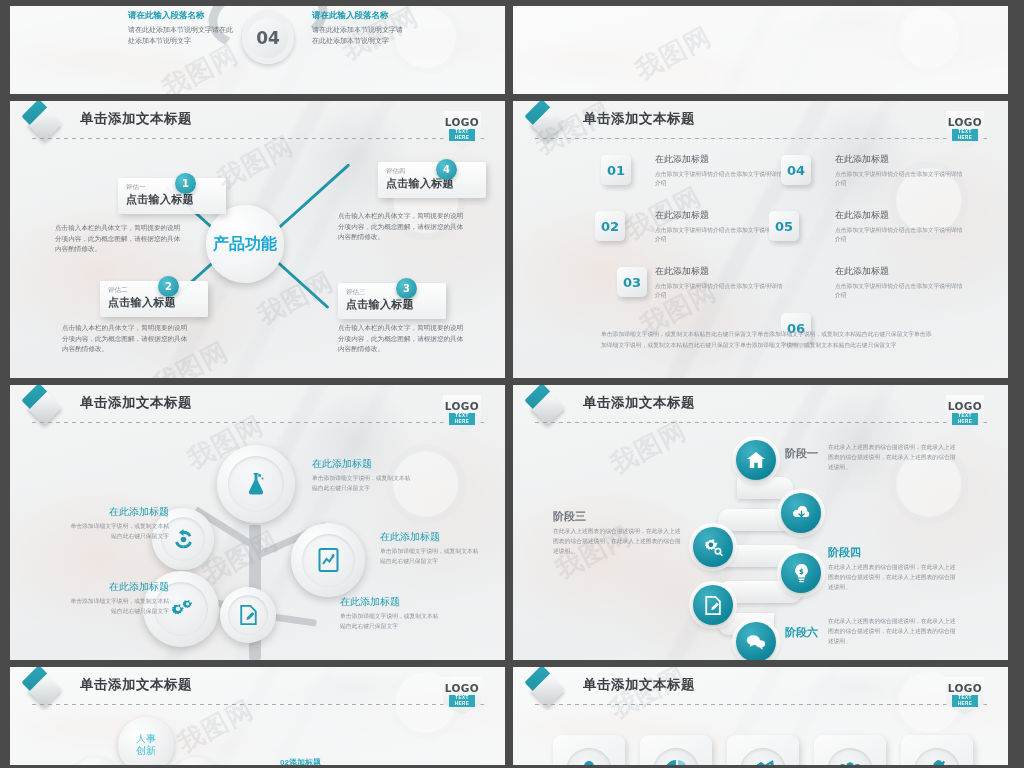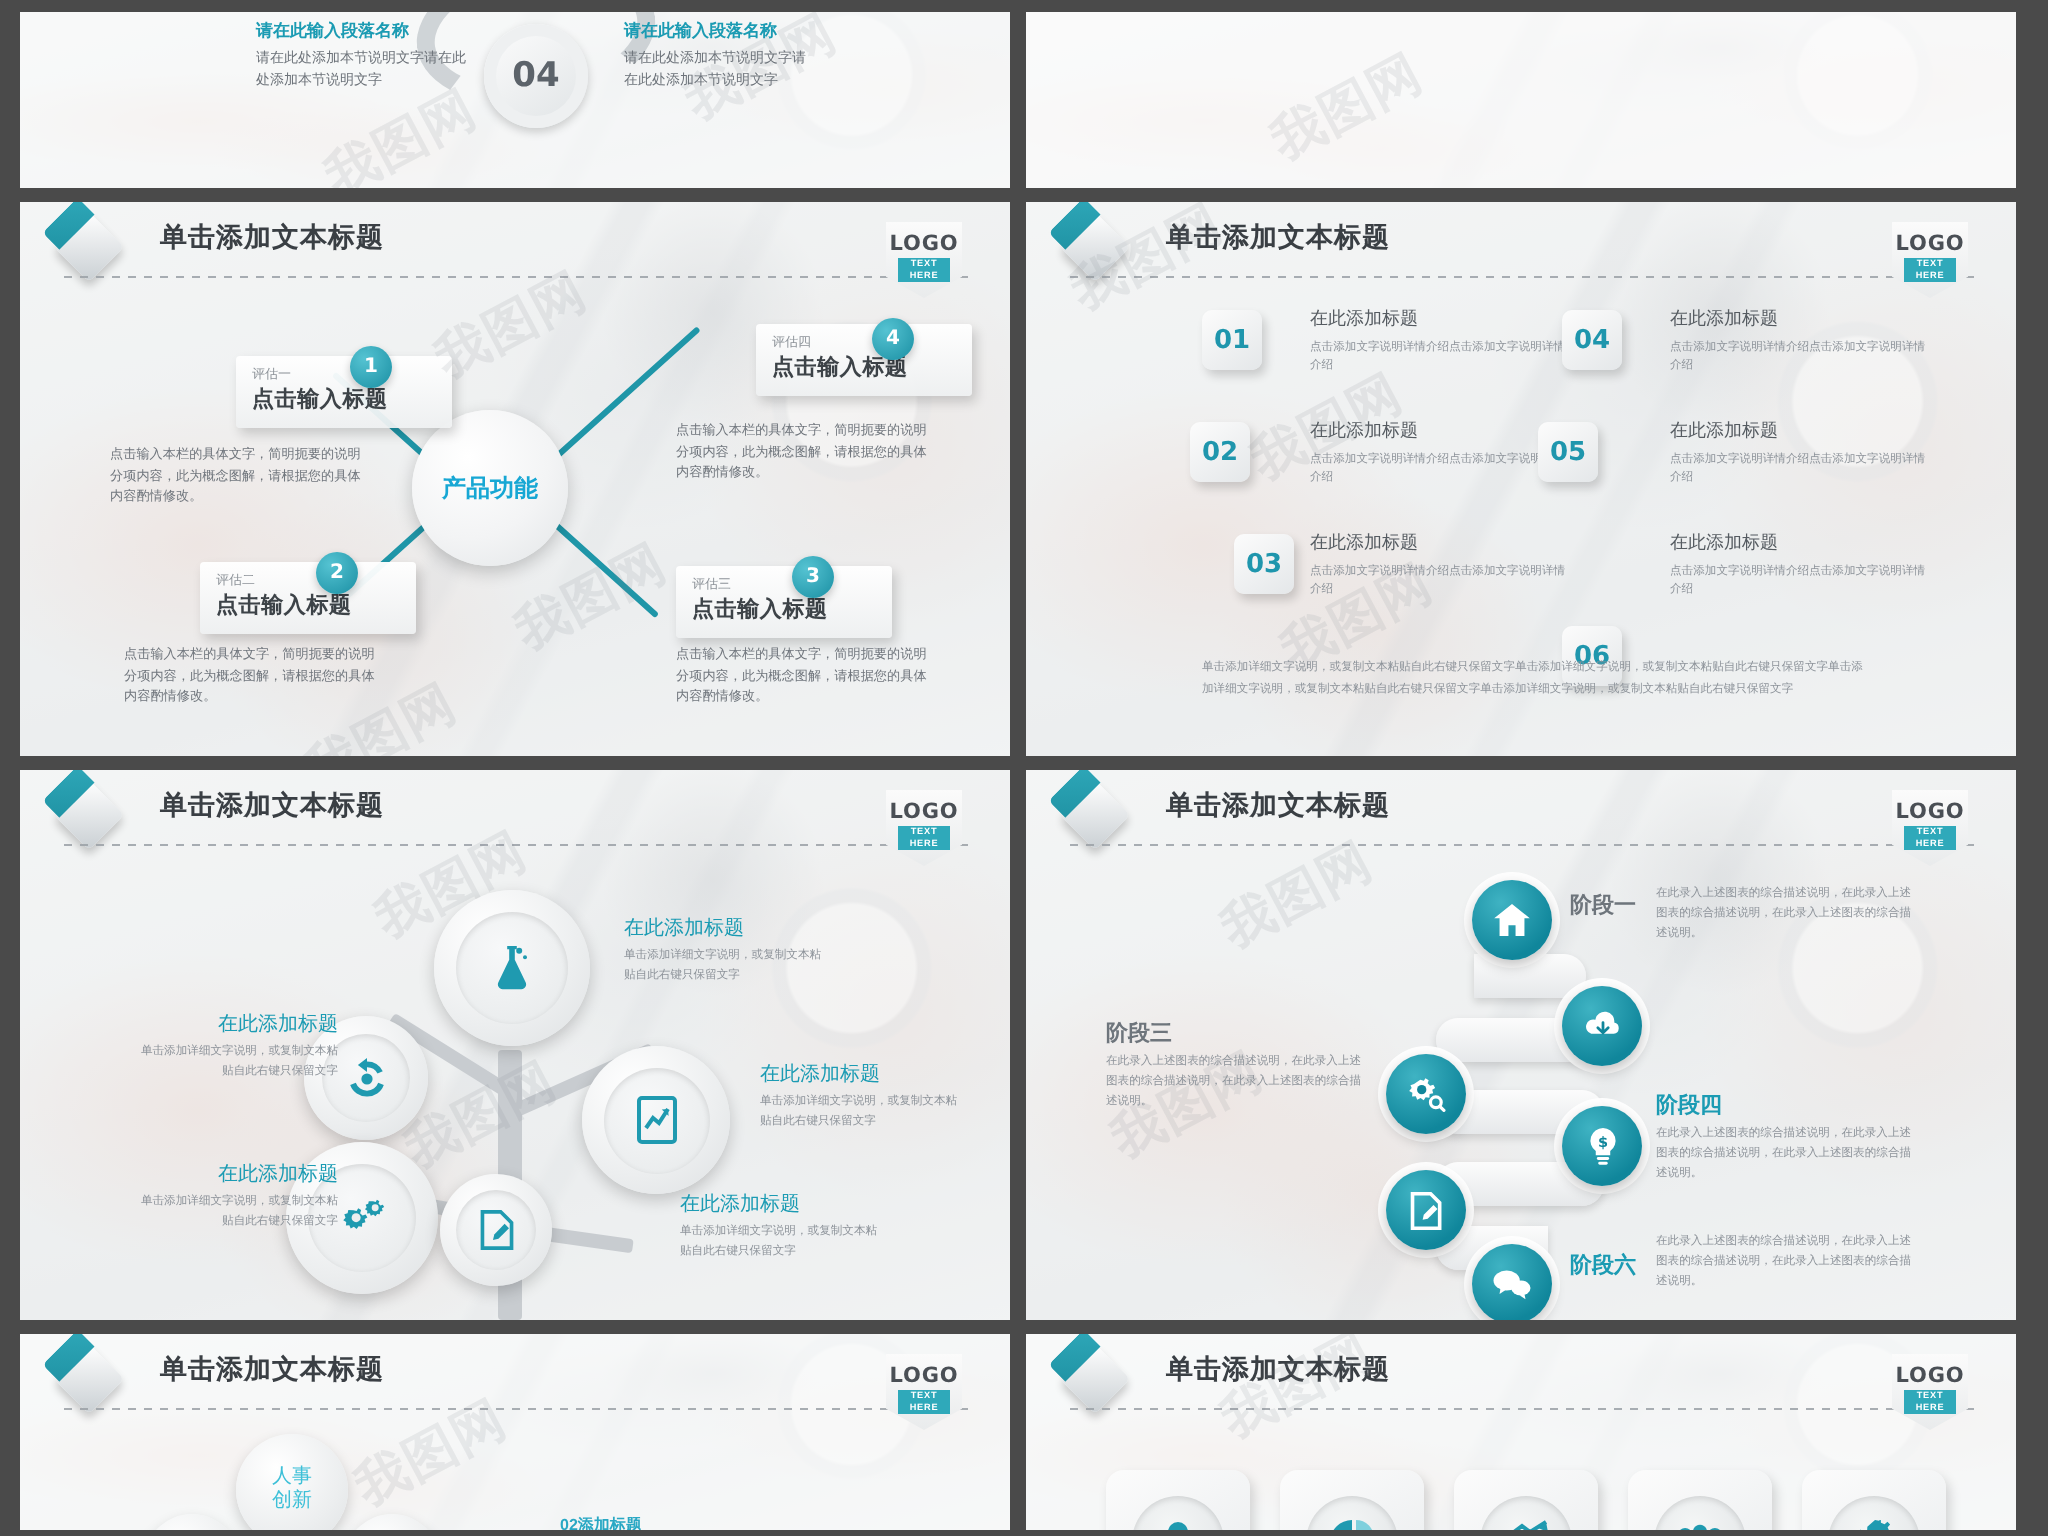--- a/index.html
+++ b/index.html
@@ -108,21 +108,21 @@
   }
 
   
   .r2{ height:277px; }
   .hub{
     position:absolute; left:196px; top:104px; width:78px; height:78px; border-radius:50%;
     background:radial-gradient(circle at 36% 30%,#ffffff 0%,#f3f4f5 55%,#e2e5e7 100%);
     box-shadow:0 3px 9px rgba(0,0,0,.20);
     display:flex; align-items:center; justify-content:center;
   }
-  .hub b{ font-size:12px; color:#17a7d4; font-weight:700; }
+  .hub b{ font-size:16px; color:#17a7d4; font-weight:700; }
   .spoke{ position:absolute; height:3px; background:#1f96a8; transform-origin:0 50%; border-radius:2px; }
   .card{
     position:absolute; width:108px; padding:5px 8px 7px;
     background:linear-gradient(180deg,rgba(255,255,255,.96),rgba(238,240,241,.94));
     box-shadow:2px 3px 6px rgba(0,0,0,.17); border-radius:2px;
   }
   .card .lbl{ font-size:6.5px; color:#8d9399; }
   .card .ttl{ font-size:11px; font-weight:700; color:#3d4348; letter-spacing:.3px; }
   .bub{
     position:absolute; width:21px; height:21px; border-radius:50%;

